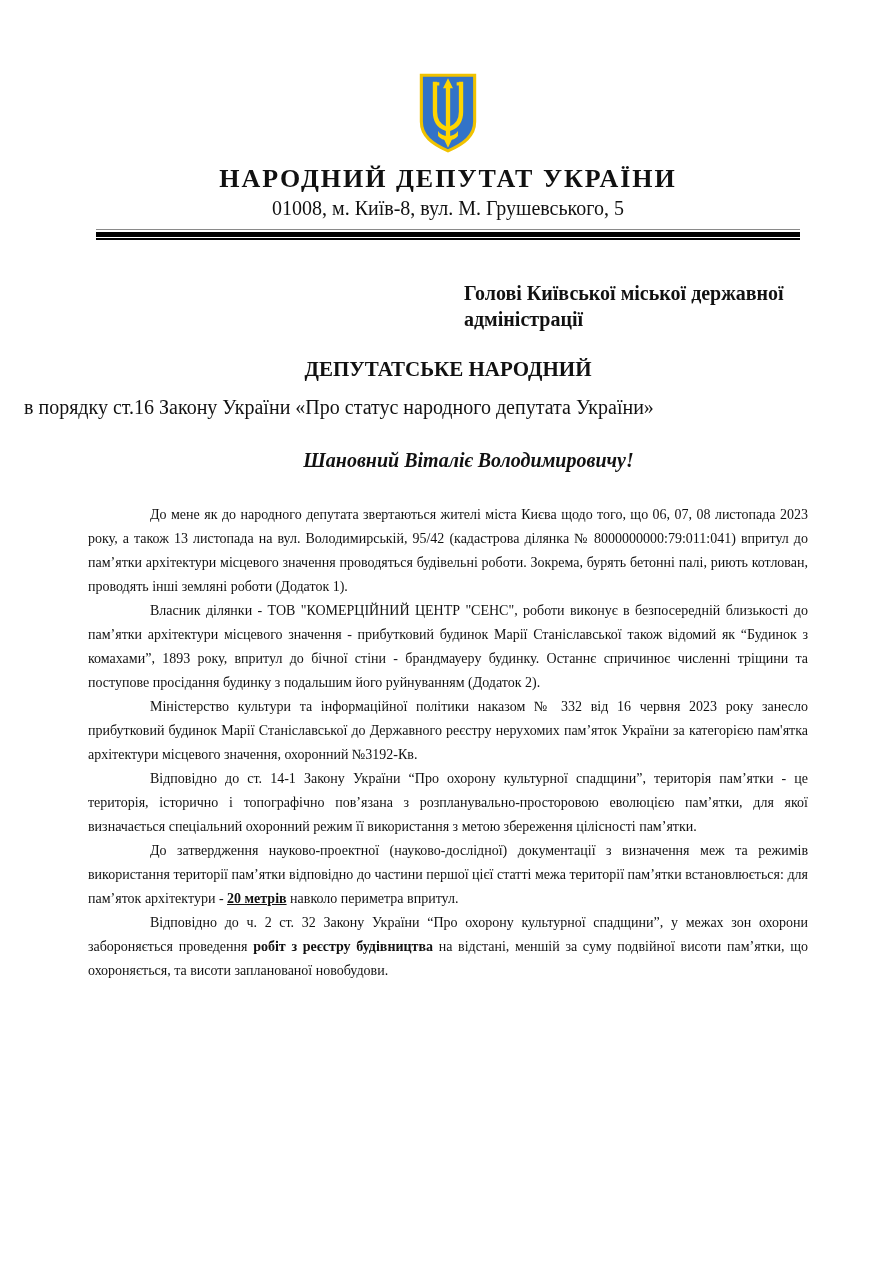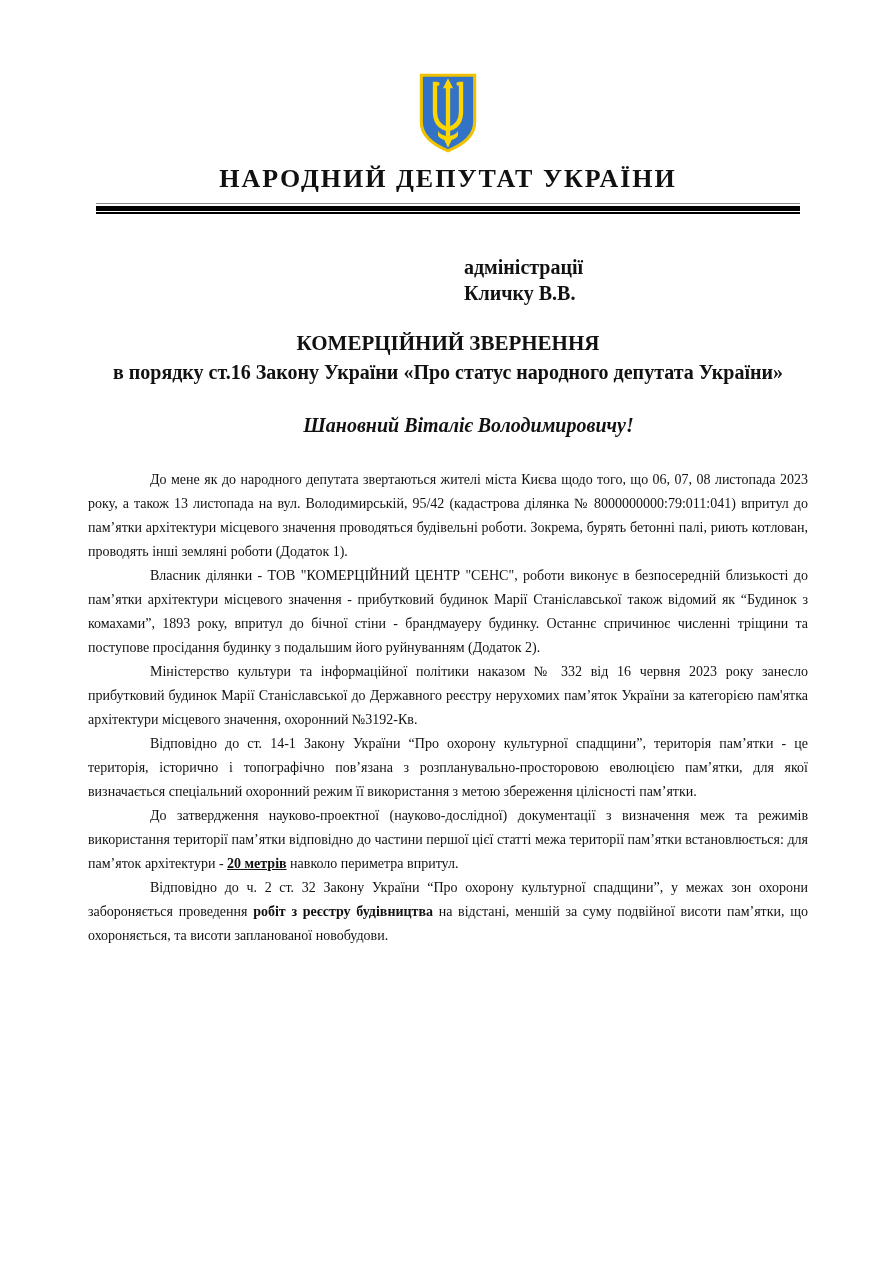--- a/index.html
+++ b/index.html
@@ -40,21 +40,21 @@
       #000 3px 8px,#ffffff 8px 9px,
       #000 9px 11px);
   }
   
   .recipient{
     margin:40px 56px 0 440px;
     font-size:20px;font-weight:bold;line-height:26px;
   }
   
   .doc-title{margin-top:24px;text-align:center;font-size:21px;font-weight:bold;line-height:26px;}
-  .doc-subtitle{margin-top:3px;text-align:center;font-size:20px;font-weight:bold;line-height:26px;}
+  .doc-subtitle{margin-top:12px;font-size:20px;font-weight:normal;line-height:26px;}
   .salutation{margin-top:27px;text-align:center;font-size:20px;font-weight:bold;font-style:italic;line-height:26px;padding-left:41px;}
   
   .body{
     margin:30px 64px 0;
     font-size:14px;line-height:24px;
     text-align:justify;
   }
   .body p{margin:0;text-indent:62px;}
   .seg-b{font-weight:bold;margin-top:24px;}
   .seg-u{text-decoration:underline;}
@@ -73,29 +73,30 @@
           <path d="M71,19 V64 C71,80 62,88 54,91"></path>
           <path d="M50,26 V104"></path>
         </g>
         <path class="trident-detail" d="M50,10 L58,26 H42 Z"></path>
         <path class="trident-detail" d="M34,95 C40,106 60,106 66,95 L66,103 C60,112 40,112 34,103 Z"></path>
         <path class="trident-detail" d="M43,107 L50,122 L57,107 Z"></path>
         <path class="trident-detail-line" d="M29,19 H36 M64,19 H71"></path>
       </svg>
     </div>
     <div class="lh-title">НАРОДНИЙ ДЕПУТАТ УКРАЇНИ</div>
+    <div class="lh-address">01008, м. Київ-8, вул. М. Грушевського, 5</div>
     <div class="rule"></div>
   </header>
 
   <div class="recipient">
+    <div>Голові Київської міської державної</div>
     <div>адміністрації</div>
-    <div>Кличку В.В.</div>
   </div>
 
-  <div class="doc-title">КОМЕРЦІЙНИЙ ЗВЕРНЕННЯ</div>
+  <div class="doc-title">ДЕПУТАТСЬКЕ НАРОДНИЙ</div>
   <div class="doc-subtitle">в порядку ст.16 Закону України «Про статус народного депутата України»</div>
   <div class="salutation">Шановний Віталіє Володимировичу!</div>
 
   <main class="body">
       <p><span>До мене як до народного депутата звертаються жителі міста Києва щодо того, що 06, 07, 08 листопада 2023 року, а також 13 листопада на вул. Володимирській, 95/42 (кадастрова ділянка № 8000000000:79:011:041) впритул до пам’ятки архітектури місцевого значення проводяться будівельні роботи. Зокрема, бурять бетонні палі, риють котлован, проводять інші земляні роботи (Додаток 1).</span></p>
       <p><span>Власник ділянки - ТОВ "КОМЕРЦІЙНИЙ ЦЕНТР "СЕНС", роботи виконує в безпосередній близькості до пам’ятки архітектури місцевого значення - прибутковий будинок Марії Станіславської також відомий як “Будинок з комахами”, 1893 року, впритул до бічної стіни - брандмауеру будинку. Останнє спричинює численні тріщини та поступове просідання будинку з подальшим його руйнуванням (Додаток 2).</span></p>
       <p><span>Міністерство культури та інформаційної політики наказом № 332 від 16 червня 2023 року занесло прибутковий будинок Марії Станіславської до Державного реєстру нерухомих пам’яток України за категорією пам'ятка архітектури місцевого значення,  охоронний №3192-Кв.</span></p>
       <p><span>Відповідно до ст. 14-1 Закону України “Про охорону культурної спадщини”, територія пам’ятки - це територія, історично і топографічно пов’язана з розпланувально-просторовою еволюцією пам’ятки, для якої визначається спеціальний охоронний режим її використання з метою збереження цілісності пам’ятки.</span></p>
       <p><span>До затвердження науково-проектної (науково-дослідної) документації з визначення меж та режимів використання території пам’ятки відповідно до частини першої цієї статті межа території пам’ятки встановлюється: для пам’яток архітектури - </span><span class="seg-b seg-u">20 метрів</span><span> навколо периметра впритул.</span></p>
       <p><span>Відповідно до ч. 2 ст. 32 Закону України “Про охорону культурної спадщини”, у межах зон охорони забороняється проведення </span><span class="seg-b">робіт з реєстру будівництва</span><span> на відстані, меншій за суму подвійної висоти пам’ятки, що охороняється, та висоти запланованої новобудови.</span></p>

